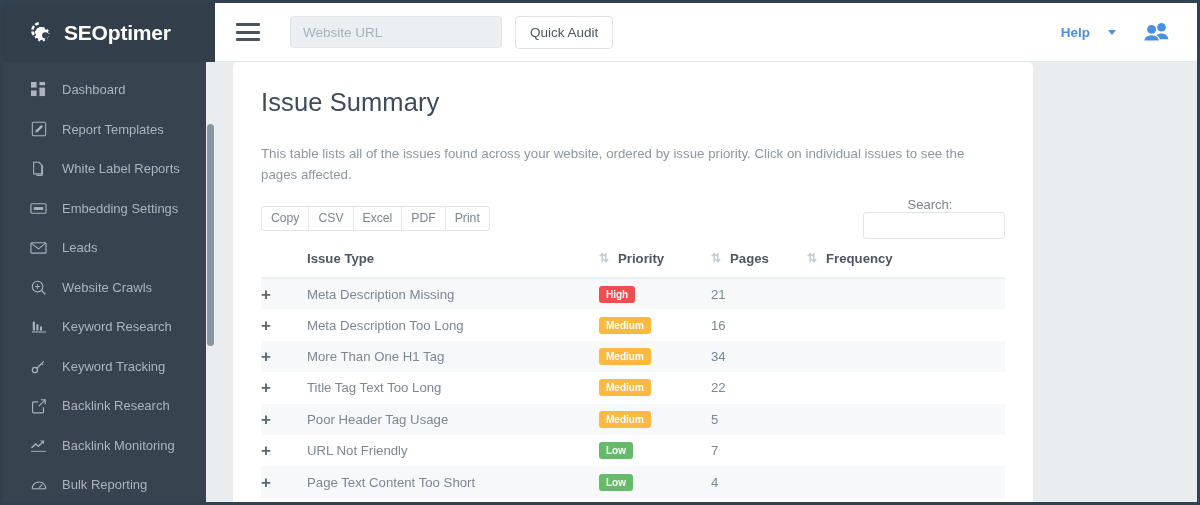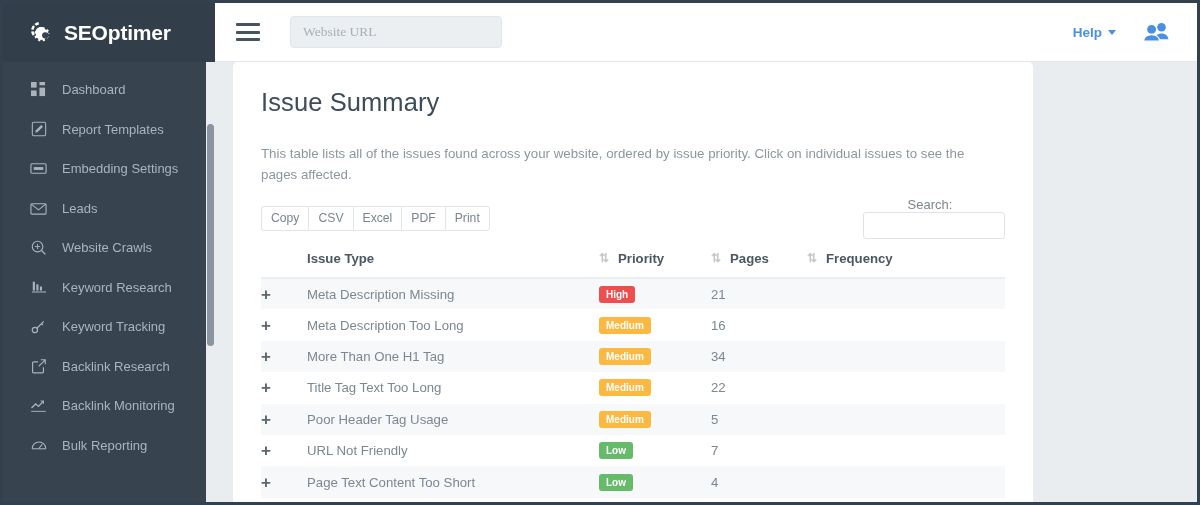--- a/index.html
+++ b/index.html
@@ -86,21 +86,21 @@
   #hamburger span { display: block; height: 3px; background: #47535f; border-radius: 1px; }
   #url-input {
     margin-left: 30px;
     width: 212px; height: 32px;
     background: #eceff2;
     border: 1px solid #e1e5e9;
     border-radius: 4px;
     padding: 4px 12px;
     font-size: 13.5px;
     color: #5a6570;
-    font-family: Liberation Serif, serif;
+    font-family: Liberation Sans, sans-serif;
     outline: none;
   }
   #url-input::placeholder { color: #a7b0b9; }
   #quick-audit {
     margin-left: 13px;
     height: 33px;
     padding: 0 14px;
     background: #ffffff;
     border: 1px solid #dfe3e8;
     border-radius: 4px;
@@ -112,21 +112,21 @@
   #topbar-right {
     margin-left: auto;
     display: flex; align-items: center;
     padding-right: 27px;
   }
   #help-link {
     color: #4a90e2;
     font-size: 13.5px;
     font-weight: bold;
     cursor: pointer;
-    display: flex; align-items: center;
+    display: flex; align-items: center; gap: 12px;
   }
   #help-caret {
     display: inline-block;
     margin-left: 6px;
     width: 0; height: 0;
     border-left: 4px solid transparent;
     border-right: 4px solid transparent;
     border-top: 5px solid #4a90e2;
   }
   #avatar-icon {
@@ -302,20 +302,29 @@
       <div class="nav-item">
         <span class="nav-icon">
           <svg width="16" height="16" viewBox="0 0 18 18" fill="none" stroke="currentColor" stroke-width="1.2">
             <rect x="1.5" y="1.5" width="15" height="15" rx="1.5"></rect>
             <path d="M11.5 4.5l2 2L7.5 12.5l-2.6.6.6-2.6z" fill="currentColor" stroke="none"></path>
           </svg>
         </span>
         <span>Report Templates</span>
       </div>
 
+      <div class="nav-item">
+        <span class="nav-icon">
+          <svg width="16" height="16" viewBox="0 0 18 18" fill="none" stroke="currentColor" stroke-width="1.2">
+            <path d="M3 1.5h6l3 3v10H3z"></path>
+            <path d="M6 1.5V0.8M13 4.5v10.7a1 1 0 0 1-1 1H6" opacity="0.9"></path>
+          </svg>
+        </span>
+        <span>White Label Reports</span>
+      </div>
 
       <div class="nav-item">
         <span class="nav-icon">
           <svg width="17" height="17" viewBox="0 0 18 18" fill="none" stroke="currentColor" stroke-width="1.2">
             <rect x="1" y="4" width="16" height="10" rx="1"></rect>
             <rect x="4" y="7.5" width="10" height="3" fill="currentColor" stroke="none"></rect>
           </svg>
         </span>
         <span>Embedding Settings</span>
       </div>
@@ -402,20 +411,21 @@
     </div>
   </div>
 
   <div id="topbar">
     <div id="hamburger">
       <span></span>
         <span></span>
         <span></span>
     </div>
     <input id="url-input" type="text" placeholder="Website URL" style="">
+    <button id="quick-audit">Quick Audit</button>
 
     <div id="topbar-right">
       <div id="help-link">
         <span>Help</span>
         <span id="help-caret"></span>
       </div>
       <div id="avatar-icon">
         <svg width="28" height="22" viewBox="0 0 28 22" fill="currentColor">
           <circle cx="19.5" cy="6.2" r="4.3"></circle>
           <path d="M12.6 18.2c.4-3.6 3.4-5.7 6.9-5.7s6.5 2.1 6.9 5.7z"></path>

